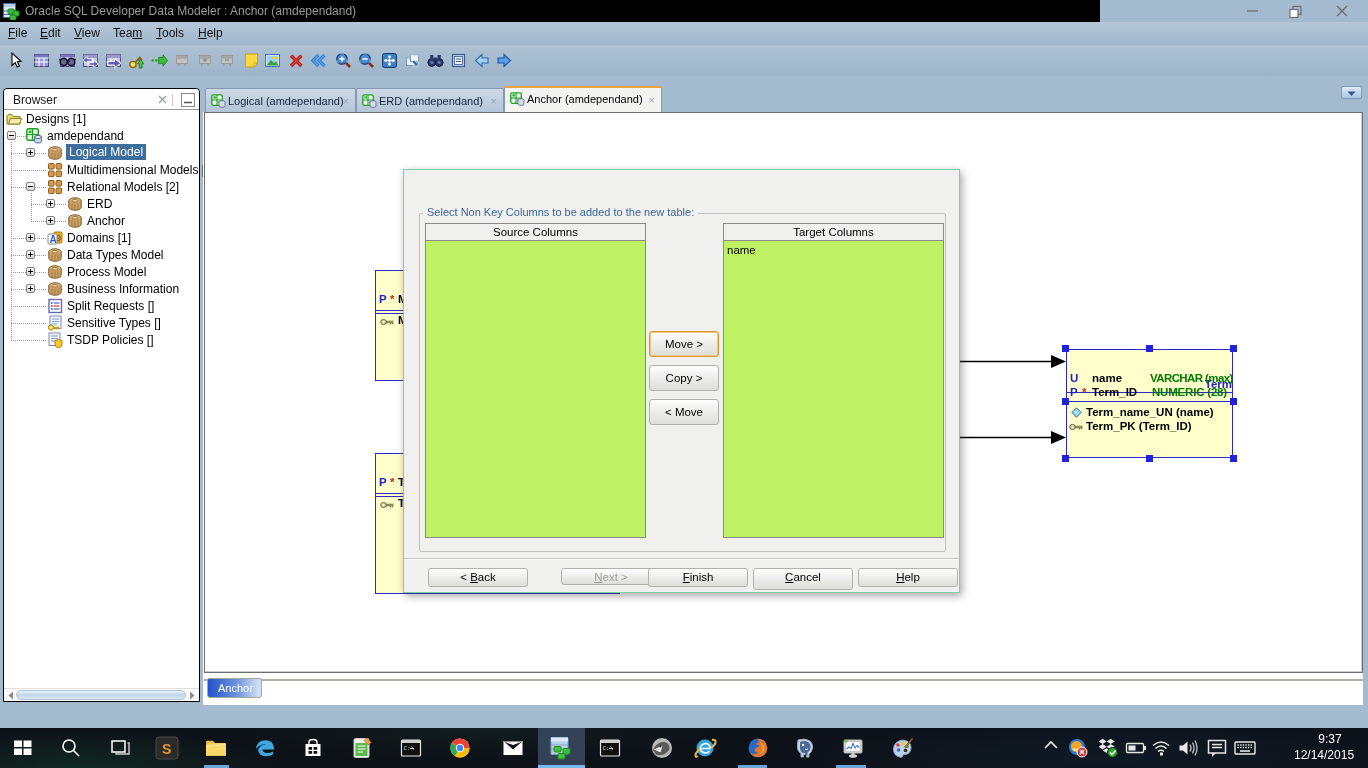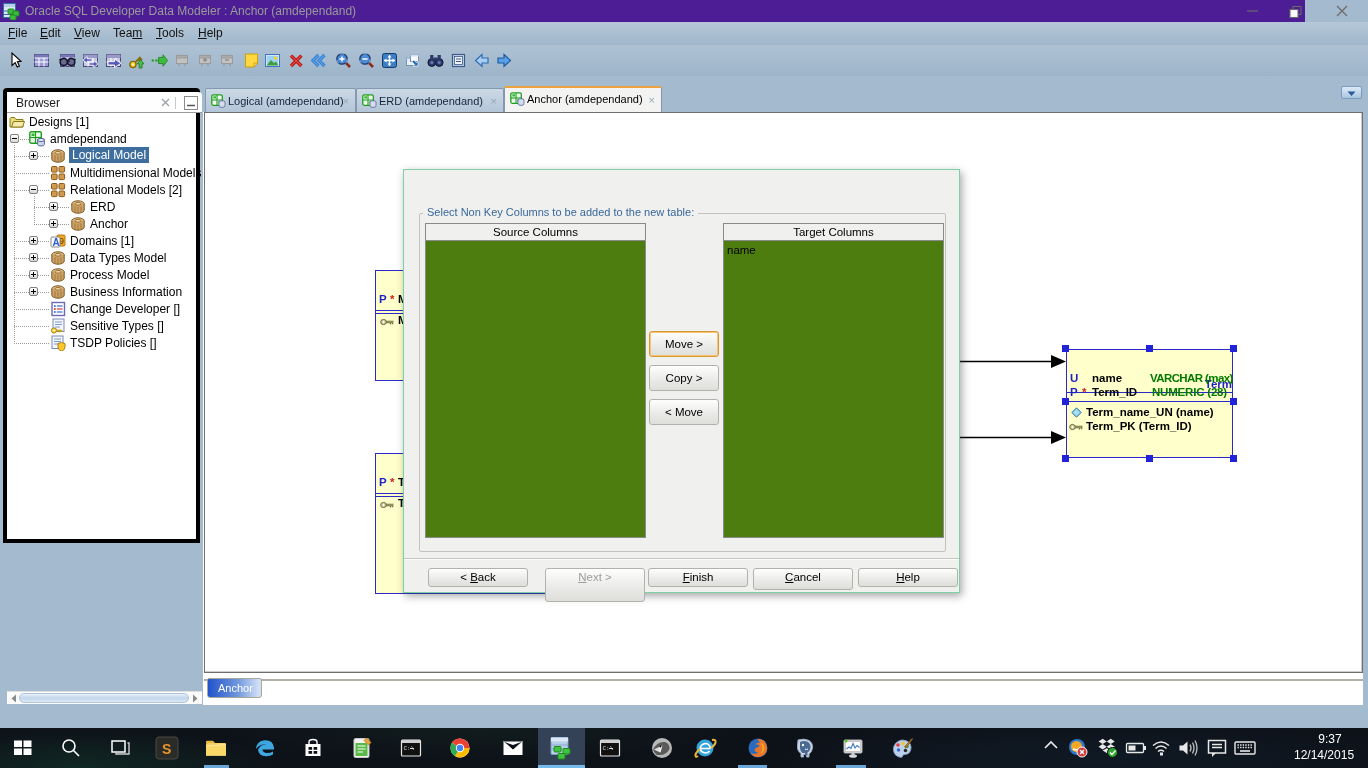--- a/index.html
+++ b/index.html
@@ -1,33 +1,33 @@
 <!DOCTYPE html>
 <html><head>
 <meta charset="utf-8">
 <style>
 * { margin:0; padding:0; box-sizing:border-box; }
 html,body { width:1368px; height:768px; overflow:hidden; font-family:"Liberation Sans",sans-serif; }
 #app { position:absolute; left:0; top:0; width:1368px; height:728px; background:#a4bace; }
 .abs { position:absolute; }
 
-#titlebar { position:absolute; left:0; top:0; width:1305px; height:22px; background:#4c1d95; }
+#titlebar { position:absolute; left:0; top:0; width:1100px; height:22px; background:#000000; }
 #titletext { position:absolute; left:25px; top:4px; font-size:12px; color:#9a9a9a; }
 
 #menubar { position:absolute; left:0; top:22px; width:1368px; height:23px;
   background:linear-gradient(#b5c7d8,#a0b7cb); font-size:12px; color:#111; }
 .mi { position:absolute; top:4px; }
 .mi u { text-decoration:underline; }
 
 #toolbar { position:absolute; left:0; top:45px; width:1368px; height:31px;
   background:linear-gradient(#aec2d4,#9db4c9); }
 .tbi { position:absolute; top:7px; width:17px; height:17px; }
 
-#browser { position:absolute; left:3px; top:88px; width:197px; height:455px;
-  background:#fff; border:4px solid #000000; border-radius:4px 4px 0 0;padding-left:24px; }
+#browser { position:absolute; left:3px; top:88px; width:197px; height:614px;
+  background:#fff; border:1px solid #000000; border-radius:4px 4px 0 0;padding-left:24px; }
 #bhead { position:absolute; left:0; top:0; width:195px; height:21px; background:#fefefe;
   border-bottom:1px solid #9a9a9a; border-radius:4px 4px 0 0; }
 #bhead .t { position:absolute; left:9px; top:4px; font-size:12px; color:#1a1a1a; }
 .tree-row { position:absolute; font-size:12px; color:#000; white-space:nowrap; }
 .pm { position:absolute; width:9px; height:9px; background:linear-gradient(#fff,#d8d8d8);
   border:1px solid #808080; border-radius:2px; }
 .pm:before { content:""; position:absolute; left:1px; top:3px; width:5px; height:1px; background:#000; }
 .pm.plus:after { content:""; position:absolute; left:3px; top:1px; width:1px; height:5px; background:#000; }
 .hl { background:#3d6e9e; color:#fff; padding:1px 3px; }
 
@@ -43,21 +43,21 @@
 
 .ent { position:absolute; background:#ffffcb; border:1px solid #2a2ac8; font-size:11.5px; font-weight:bold; }
 .ent .abs { white-space:nowrap; }
 .ent .ttl { position:absolute; left:0; top:0; right:0; height:18px; border-bottom:1px solid #2a2ac8;
   color:#2121cc; font-weight:bold; text-align:right; line-height:18px;margin-top:25px; }
 
 #dlg { z-index:5; position:absolute; left:403px; top:169px; width:557px; height:424px; background:#f0f0ee;
   border:1px solid #7dd0a5; box-shadow:2px 3px 8px rgba(60,60,60,.45); }
 #dlgtitle { position:absolute; left:0; top:0; width:555px; height:29px; background:#fff; }
 #dlgtitle .t { position:absolute; left:7px; top:8px; font-size:11.5px; color:#000; }
-.lst { position:absolute; background:#4d7c0f; border:1px solid #8a8a8a; }
+.lst { position:absolute; background:#bef264; border:1px solid #8a8a8a; }
 .lst .hd { position:absolute; left:0; top:0; right:0; height:17px; background:#f0f0ee;
   border-bottom:1px solid #8a8a8a; text-align:center; font-size:11.5px; line-height:17px; color:#000; }
 .btn { position:absolute; background:linear-gradient(#fefefe,#e9e9e7 60%,#dededb);
   border:1px solid #b2b2ac; border-radius:3px; font-size:11.5px; color:#000; text-align:center; }
 .btn u { text-decoration:underline; }
 
 #taskbar { position:absolute; left:0; top:728px; width:1368px; height:40px; background:#0d1118; }
 </style>
 </head>
 <body>
@@ -350,21 +350,21 @@
 <div class="tree-row" style="left:63px;top:192px;line-height:16px">Business Information</div>
 <svg class="abs" style="left:43px;top:209px" width="16" height="16" viewBox="0 0 16 16">
       <rect x="2" y="1.5" width="12.5" height="13" fill="#fff" stroke="#6a6ab8" stroke-width="1.4"></rect>
       <circle cx="4.8" cy="5" r="1" fill="#3a6ad0"></circle>
       <circle cx="4.8" cy="8" r="1" fill="#d03a3a"></circle>
       <circle cx="4.8" cy="11" r="1" fill="#3a6ad0"></circle>
       <line x1="6.8" y1="5" x2="12.5" y2="5" stroke="#3a6ad0" stroke-width="1.2"></line>
       <line x1="6.8" y1="8" x2="12.5" y2="8" stroke="#d03a3a" stroke-width="1.2"></line>
       <line x1="6.8" y1="11" x2="12.5" y2="11" stroke="#3a6ad0" stroke-width="1.2"></line>
     </svg>
-<div class="tree-row" style="left:63px;top:209px;line-height:16px">Change Developer []</div>
+<div class="tree-row" style="left:63px;top:209px;line-height:16px">Split Requests []</div>
 <svg class="abs" style="left:43px;top:226px" width="16" height="16" viewBox="0 0 16 16">
       <rect x="3" y="1" width="11" height="12.5" fill="#f4f6fa" stroke="#7a8ab8"></rect>
       <line x1="5" y1="4" x2="12" y2="4" stroke="#7a9ad0"></line>
       <line x1="5" y1="6.5" x2="12" y2="6.5" stroke="#7a9ad0"></line>
       <line x1="5" y1="9" x2="10" y2="9" stroke="#7a9ad0"></line>
       <circle cx="4" cy="12.5" r="2.6" fill="#ffd428" stroke="#a8821a"></circle>
       <circle cx="4" cy="12.5" r="0.9" fill="#fff"></circle>
       <path d="M6.5 12.5 L12 12.5 M9.5 12.5 L9.5 14.5 M11.5 12.5 L11.5 14" stroke="#caa21a" stroke-width="1.6"></path>
     </svg>
 <div class="tree-row" style="left:63px;top:226px;line-height:16px">Sensitive Types []</div>
@@ -505,21 +505,21 @@
     </div>
 <div class="lst" style="left:319px;top:53px;width:221px;height:315px">
       <div class="hd">Target Columns</div>
 <div class="abs" style="left:3px;top:20px;font-size:11.5px">name</div>
     </div>
 <div class="btn" style="left:245px;top:161px;width:70px;height:26px;line-height:24px;border:1px solid #db9930;box-shadow:inset 0 0 0 1px #f3c476">Move &gt;</div>
 <div class="btn" style="left:245px;top:195px;width:70px;height:26px;line-height:24px">Copy &gt;</div>
 <div class="btn" style="left:245px;top:229px;width:70px;height:26px;line-height:24px">&lt; Move</div>
 <div class="abs" style="left:0;top:388px;width:555px;border-top:1px solid #c6c6c2;border-bottom:1px solid #fbfbfb"></div>
 <div class="btn" style="left:24px;top:398px;width:100px;height:19px;line-height:17px">&lt; <u>B</u>ack</div>
-<div class="btn" style="left:141px;top:398px;width:100px;height:34px;line-height:17px;color:#9d9d9d"><u>N</u>ext &gt;</div>
+<div class="btn" style="left:157px;top:398px;width:100px;height:17px;line-height:17px;color:#9d9d9d"><u>N</u>ext &gt;</div>
 <div class="btn" style="left:244px;top:398px;width:100px;height:19px;line-height:17px"><u>F</u>inish</div>
 <div class="btn" style="left:349px;top:398px;width:100px;height:22px;line-height:17px"><u>C</u>ancel</div>
 <div class="btn" style="left:454px;top:398px;width:100px;height:19px;line-height:17px"><u>H</u>elp</div>
 </div>
 <div id="taskbar">
     <div class="abs" style="left:0;top:0;width:1368px;height:40px;background:radial-gradient(ellipse 300px 60px at 80px 40px, rgba(20,60,45,.55), transparent 70%),radial-gradient(ellipse 400px 50px at 480px 0px, rgba(25,50,40,.35), transparent 70%),radial-gradient(ellipse 500px 60px at 1100px 30px, rgba(18,34,48,.5), transparent 75%)"></div>
 <svg class="abs" style="left:11px;top:8px" width="24" height="24" viewBox="0 0 24 24">
       <rect x="3" y="4.5" width="8" height="6.5" fill="#fff"></rect>
       <rect x="12.5" y="4.5" width="8" height="6.5" fill="#fff"></rect>
       <rect x="3" y="12.5" width="8" height="6.5" fill="#fff"></rect>

